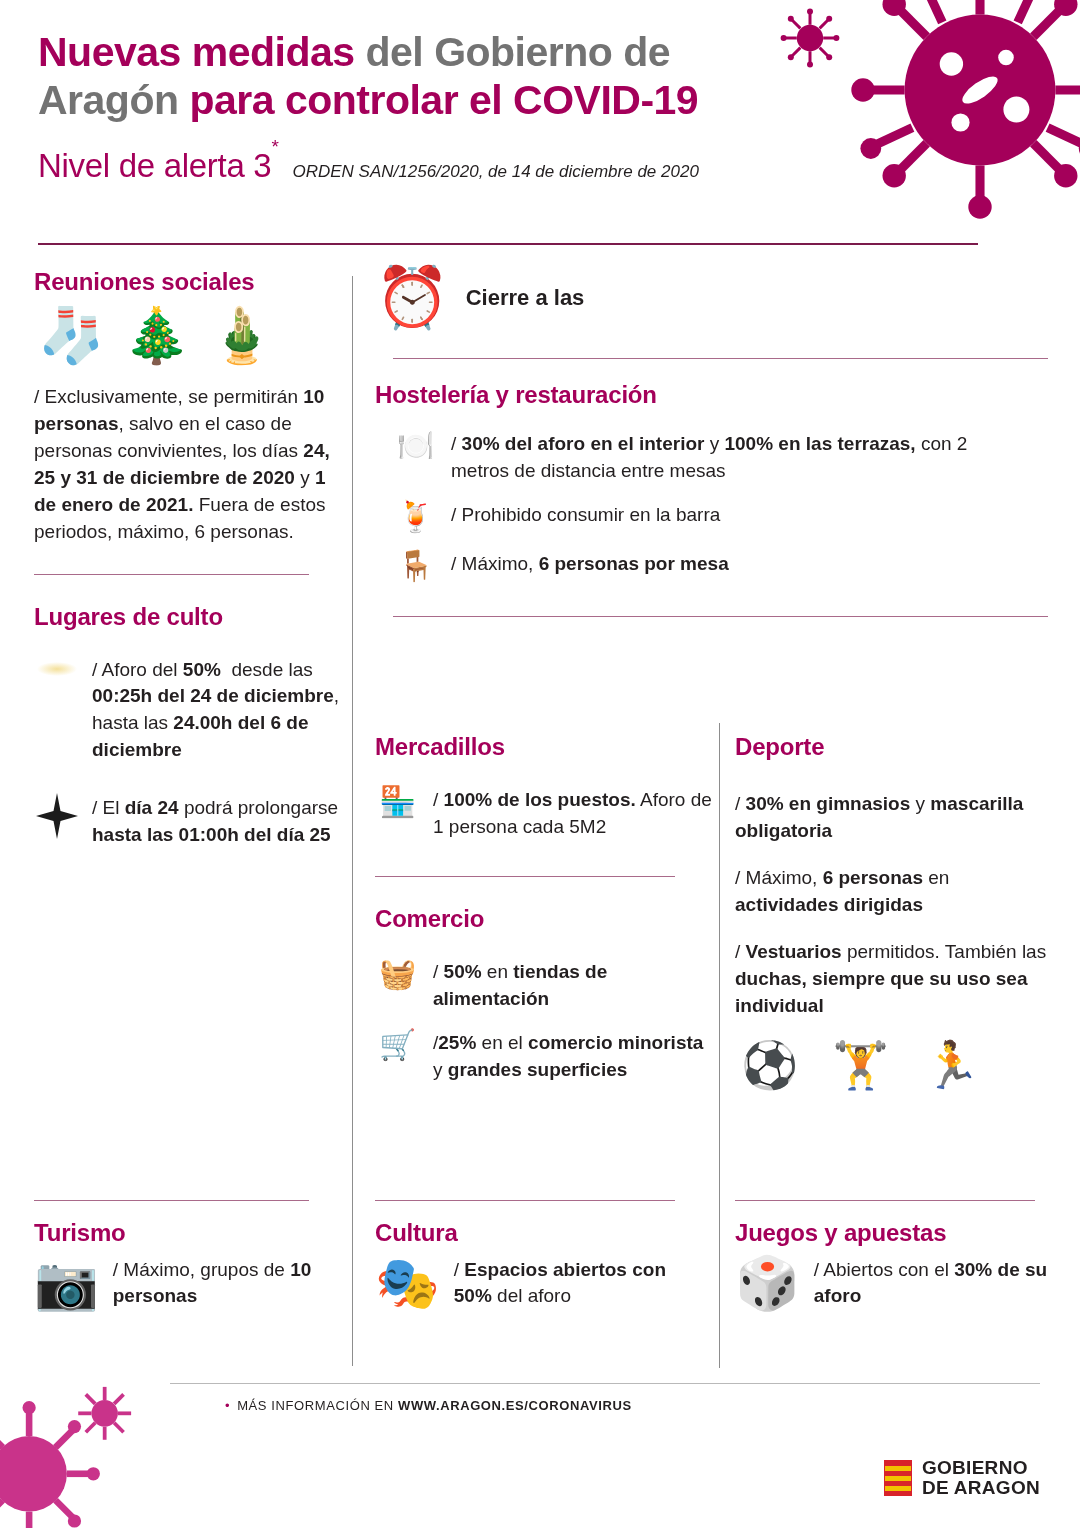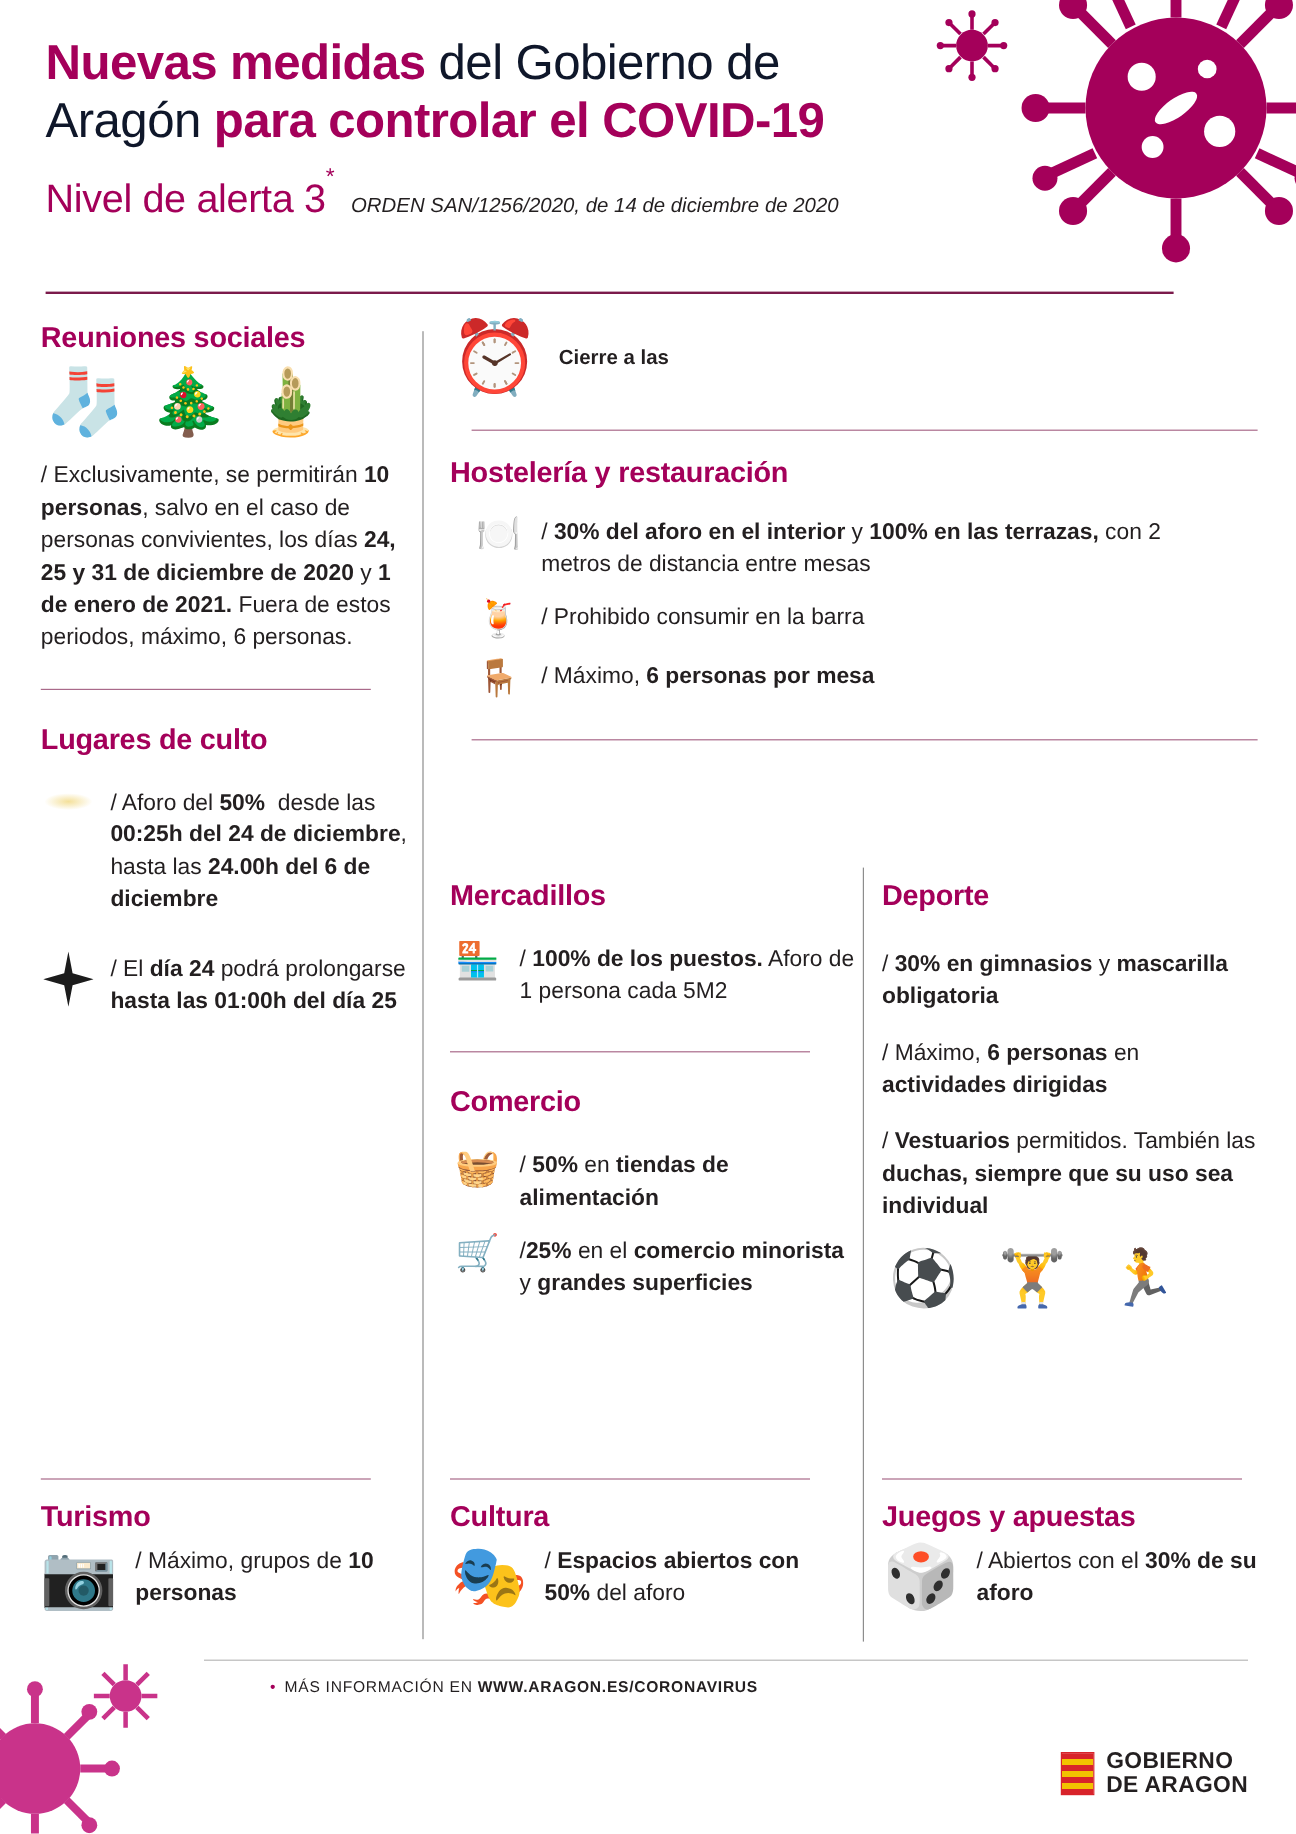--- a/index.html
+++ b/index.html
@@ -48,21 +48,21 @@
     top: 28px;
     left: 38px;
     width: 830px;
   }
   .title-line {
     font-size: 41px;
     line-height: 1.18;
     letter-spacing: -0.5px;
   }
   .t-pink { color: #a4005a; font-weight: bold; }
-  .t-dark { color: #0f172a; font-weight: normal; }
+  .t-dark { color: #737373; font-weight: bold; }
 
   .subtitle-row {
     margin-top: 22px;
     display: flex;
     align-items: baseline;
     gap: 14px;
   }
   .alert-level {
     font-size: 33px;
     color: #a4005a;
@@ -166,21 +166,21 @@
   }
   .item .txt b { font-weight: bold; }
 
   
   .closing {
     display: flex;
     align-items: center;
     gap: 16px;
   }
   .closing .clock { font-size: 60px; line-height: 1; }
-  .closing-text .l1 { font-size: 17px; font-weight: bold; color: #231f20; }
+  .closing-text .l1 { font-size: 22px; font-weight: bold; color: #231f20; }
   .closing-text .l2 { font-size: 22px; margin-top: 2px; }
   .closing-text .l2 .hours {
     color: #a4005a;
     font-size: 33px;
     font-weight: bold;
     letter-spacing: -0.4px;
   }
   .closing-text .l2 .rest { font-weight: bold; font-size: 23px; }
 
   .emoji-row {
@@ -203,21 +203,21 @@
   .sp14 { height: 14px; }
 
   
   .bottom-row {
     position: absolute;
     top: 1200px;
     left: 0;
     width: 1080px;
     height: 150px;
   }
-  .br-col { position: absolute; top: 0; margin-top: 32px; }
+  .br-col { position: absolute; top: 0; }
   .br-1 { left: 34px; width: 310px; }
   .br-2 { left: 375px; width: 330px; }
   .br-3 { left: 735px; width: 320px; }
   .br-item {
     display: flex;
     gap: 14px;
     align-items: center;
     margin-top: 10px;
   }
   .br-item .ico { font-size: 52px; line-height: 1; }

